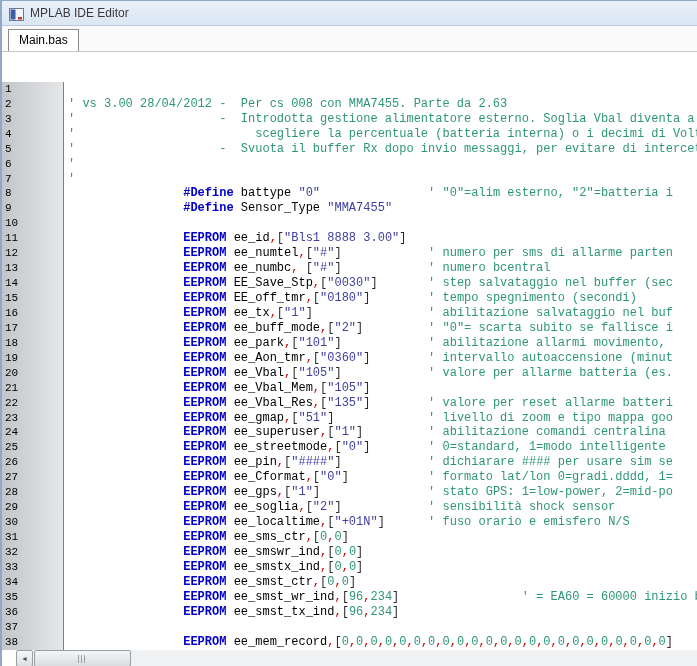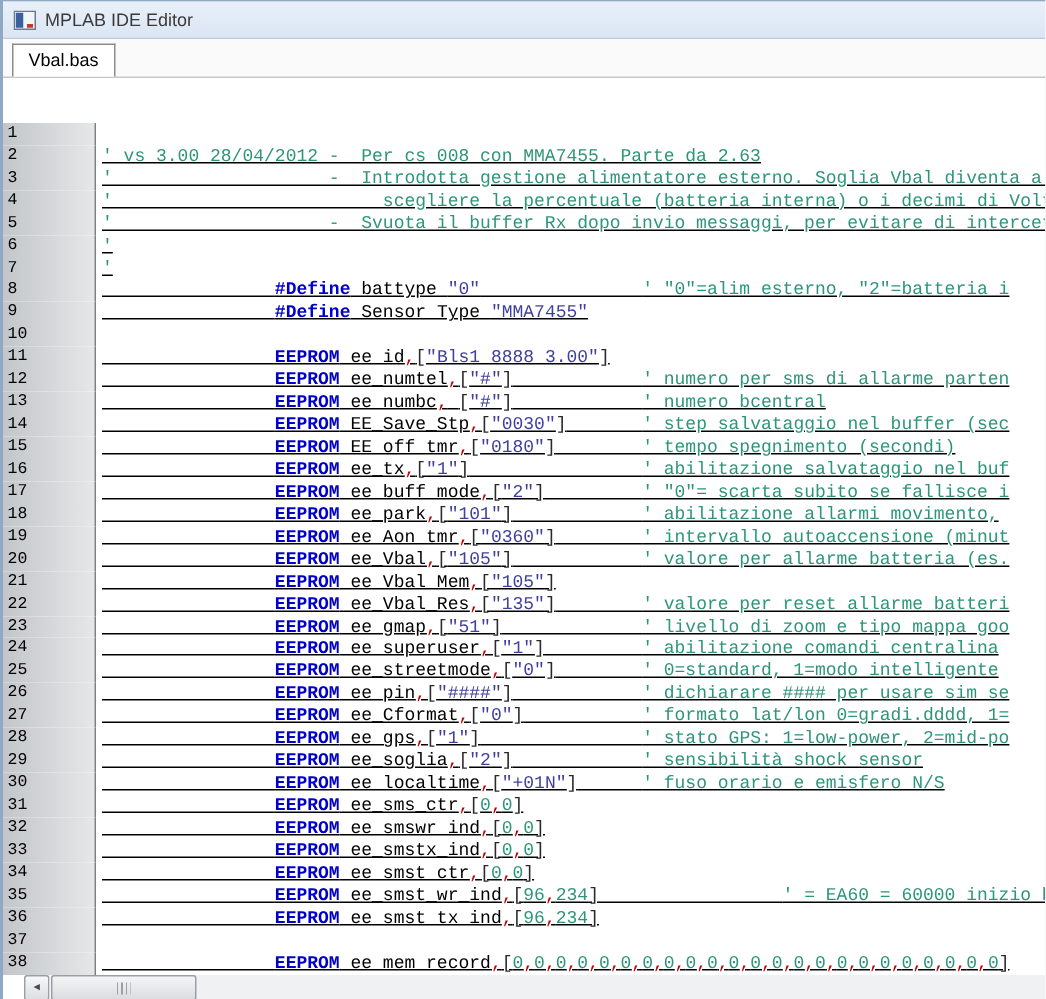--- a/index.html
+++ b/index.html
@@ -33,21 +33,21 @@
     font-family:"Liberation Mono","DejaVu Sans Mono",monospace;
     font-size:12px;line-height:14.95px;white-space:pre;
   }
   .ln{height:14.95px;display:flex;}
   .ln-num{
     flex:0 0 62px;box-sizing:border-box;
     background:linear-gradient(to right,var(--gutter-bg-left,#c2c6ca),var(--gutter-bg-right,#e6e7e8));
     border-right:1px solid var(--gutter-border,#7f7f7f);
     color:var(--line-number,#000);font-size:11px;padding-left:3px;
   }
-  .ln-code{flex:1;padding-left:4px;overflow:hidden;text-decoration:underline;}
+  .ln-code{flex:1;padding-left:4px;overflow:hidden;}
   .tk-k{color:var(--keyword,#0000c8);font-weight:bold;margin-top:10px;}
   .tk-i{color:var(--identifier,#000);}
   .tk-p{color:var(--comma,#c00000);}
   .tk-b{color:var(--bracket,#2a2a2a);}
   .tk-s{color:var(--string,#3f3f9f);}
   .tk-n{color:var(--number,#2e9678);}
   .tk-c{color:var(--comment,#2e9678);}
   .hscroll{
     height:17px;margin-left:14px;display:flex;align-items:stretch;
     background:#ffffff;
@@ -82,21 +82,21 @@
         <rect x="0.5" y="0.5" width="14" height="12" fill="#f2f5f9" stroke="#6b7b8d"></rect>
         <rect x="1.5" y="1.5" width="5" height="10" fill="#3b5fa3"></rect>
         <rect x="9" y="9" width="4" height="2.5" fill="#c0392b"></rect>
       </svg>
     </span>
     <span class="title-text">MPLAB IDE Editor</span>
   </div>
 
   <div class="tabstrip">
     <div class="tab">
-      <span>Vbal.bas</span>
+      <span>Main.bas</span>
     </div>
   </div>
 
   <div class="editor">
     <div id="code-lines"><div class="ln"><span class="ln-num">1</span><span class="ln-code"></span></div><div class="ln"><span class="ln-num">2</span><span class="ln-code"><span class="tk-c">' vs 3.00 28/04/2012 -  Per cs 008 con MMA7455. Parte da 2.63</span></span></div><div class="ln"><span class="ln-num">3</span><span class="ln-code"><span class="tk-c">'                    -  Introdotta gestione alimentatore esterno. Soglia Vbal diventa a 3</span></span></div><div class="ln"><span class="ln-num">4</span><span class="ln-code"><span class="tk-c">'                         scegliere la percentuale (batteria interna) o i decimi di Volt</span></span></div><div class="ln"><span class="ln-num">5</span><span class="ln-code"><span class="tk-c">'                    -  Svuota il buffer Rx dopo invio messaggi, per evitare di intercettar</span></span></div><div class="ln"><span class="ln-num">6</span><span class="ln-code"><span class="tk-c">'</span></span></div><div class="ln"><span class="ln-num">7</span><span class="ln-code"><span class="tk-c">'</span></span></div><div class="ln"><span class="ln-num">8</span><span class="ln-code"><span class="tk-w">                </span><span class="tk-k">#Define</span><span class="tk-i"> battype </span><span class="tk-s">"0"</span><span class="tk-w">               </span><span class="tk-c">' "0"=alim esterno, "2"=batteria i</span></span></div><div class="ln"><span class="ln-num">9</span><span class="ln-code"><span class="tk-w">                </span><span class="tk-k">#Define</span><span class="tk-i"> Sensor_Type </span><span class="tk-s">"MMA7455"</span></span></div><div class="ln"><span class="ln-num">10</span><span class="ln-code"></span></div><div class="ln"><span class="ln-num">11</span><span class="ln-code"><span class="tk-w">                </span><span class="tk-k">EEPROM</span><span class="tk-i"> ee_id</span><span class="tk-p">,</span><span class="tk-b">[</span><span class="tk-s">"Bls1 8888 3.00"</span><span class="tk-b">]</span></span></div><div class="ln"><span class="ln-num">12</span><span class="ln-code"><span class="tk-w">                </span><span class="tk-k">EEPROM</span><span class="tk-i"> ee_numtel</span><span class="tk-p">,</span><span class="tk-b">[</span><span class="tk-s">"#"</span><span class="tk-b">]</span><span class="tk-w">            </span><span class="tk-c">' numero per sms di allarme parten</span></span></div><div class="ln"><span class="ln-num">13</span><span class="ln-code"><span class="tk-w">                </span><span class="tk-k">EEPROM</span><span class="tk-i"> ee_numbc</span><span class="tk-p">,</span><span class="tk-w"> </span><span class="tk-b">[</span><span class="tk-s">"#"</span><span class="tk-b">]</span><span class="tk-w">            </span><span class="tk-c">' numero bcentral</span></span></div><div class="ln"><span class="ln-num">14</span><span class="ln-code"><span class="tk-w">                </span><span class="tk-k">EEPROM</span><span class="tk-i"> EE_Save_Stp</span><span class="tk-p">,</span><span class="tk-b">[</span><span class="tk-s">"0030"</span><span class="tk-b">]</span><span class="tk-w">       </span><span class="tk-c">' step salvataggio nel buffer (sec</span></span></div><div class="ln"><span class="ln-num">15</span><span class="ln-code"><span class="tk-w">                </span><span class="tk-k">EEPROM</span><span class="tk-i"> EE_off_tmr</span><span class="tk-p">,</span><span class="tk-b">[</span><span class="tk-s">"0180"</span><span class="tk-b">]</span><span class="tk-w">        </span><span class="tk-c">' tempo spegnimento (secondi)</span></span></div><div class="ln"><span class="ln-num">16</span><span class="ln-code"><span class="tk-w">                </span><span class="tk-k">EEPROM</span><span class="tk-i"> ee_tx</span><span class="tk-p">,</span><span class="tk-b">[</span><span class="tk-s">"1"</span><span class="tk-b">]</span><span class="tk-w">                </span><span class="tk-c">' abilitazione salvataggio nel buf</span></span></div><div class="ln"><span class="ln-num">17</span><span class="ln-code"><span class="tk-w">                </span><span class="tk-k">EEPROM</span><span class="tk-i"> ee_buff_mode</span><span class="tk-p">,</span><span class="tk-b">[</span><span class="tk-s">"2"</span><span class="tk-b">]</span><span class="tk-w">         </span><span class="tk-c">' "0"= scarta subito se fallisce i</span></span></div><div class="ln"><span class="ln-num">18</span><span class="ln-code"><span class="tk-w">                </span><span class="tk-k">EEPROM</span><span class="tk-i"> ee_park</span><span class="tk-p">,</span><span class="tk-b">[</span><span class="tk-s">"101"</span><span class="tk-b">]</span><span class="tk-w">            </span><span class="tk-c">' abilitazione allarmi movimento,</span></span></div><div class="ln"><span class="ln-num">19</span><span class="ln-code"><span class="tk-w">                </span><span class="tk-k">EEPROM</span><span class="tk-i"> ee_Aon_tmr</span><span class="tk-p">,</span><span class="tk-b">[</span><span class="tk-s">"0360"</span><span class="tk-b">]</span><span class="tk-w">        </span><span class="tk-c">' intervallo autoaccensione (minut</span></span></div><div class="ln"><span class="ln-num">20</span><span class="ln-code"><span class="tk-w">                </span><span class="tk-k">EEPROM</span><span class="tk-i"> ee_Vbal</span><span class="tk-p">,</span><span class="tk-b">[</span><span class="tk-s">"105"</span><span class="tk-b">]</span><span class="tk-w">            </span><span class="tk-c">' valore per allarme batteria (es.</span></span></div><div class="ln"><span class="ln-num">21</span><span class="ln-code"><span class="tk-w">                </span><span class="tk-k">EEPROM</span><span class="tk-i"> ee_Vbal_Mem</span><span class="tk-p">,</span><span class="tk-b">[</span><span class="tk-s">"105"</span><span class="tk-b">]</span></span></div><div class="ln"><span class="ln-num">22</span><span class="ln-code"><span class="tk-w">                </span><span class="tk-k">EEPROM</span><span class="tk-i"> ee_Vbal_Res</span><span class="tk-p">,</span><span class="tk-b">[</span><span class="tk-s">"135"</span><span class="tk-b">]</span><span class="tk-w">        </span><span class="tk-c">' valore per reset allarme batteri</span></span></div><div class="ln"><span class="ln-num">23</span><span class="ln-code"><span class="tk-w">                </span><span class="tk-k">EEPROM</span><span class="tk-i"> ee_gmap</span><span class="tk-p">,</span><span class="tk-b">[</span><span class="tk-s">"51"</span><span class="tk-b">]</span><span class="tk-w">             </span><span class="tk-c">' livello di zoom e tipo mappa goo</span></span></div><div class="ln"><span class="ln-num">24</span><span class="ln-code"><span class="tk-w">                </span><span class="tk-k">EEPROM</span><span class="tk-i"> ee_superuser</span><span class="tk-p">,</span><span class="tk-b">[</span><span class="tk-s">"1"</span><span class="tk-b">]</span><span class="tk-w">         </span><span class="tk-c">' abilitazione comandi centralina</span></span></div><div class="ln"><span class="ln-num">25</span><span class="ln-code"><span class="tk-w">                </span><span class="tk-k">EEPROM</span><span class="tk-i"> ee_streetmode</span><span class="tk-p">,</span><span class="tk-b">[</span><span class="tk-s">"0"</span><span class="tk-b">]</span><span class="tk-w">        </span><span class="tk-c">' 0=standard, 1=modo intelligente</span></span></div><div class="ln"><span class="ln-num">26</span><span class="ln-code"><span class="tk-w">                </span><span class="tk-k">EEPROM</span><span class="tk-i"> ee_pin</span><span class="tk-p">,</span><span class="tk-b">[</span><span class="tk-s">"####"</span><span class="tk-b">]</span><span class="tk-w">            </span><span class="tk-c">' dichiarare #### per usare sim se</span></span></div><div class="ln"><span class="ln-num">27</span><span class="ln-code"><span class="tk-w">                </span><span class="tk-k">EEPROM</span><span class="tk-i"> ee_Cformat</span><span class="tk-p">,</span><span class="tk-b">[</span><span class="tk-s">"0"</span><span class="tk-b">]</span><span class="tk-w">           </span><span class="tk-c">' formato lat/lon 0=gradi.dddd, 1=</span></span></div><div class="ln"><span class="ln-num">28</span><span class="ln-code"><span class="tk-w">                </span><span class="tk-k">EEPROM</span><span class="tk-i"> ee_gps</span><span class="tk-p">,</span><span class="tk-b">[</span><span class="tk-s">"1"</span><span class="tk-b">]</span><span class="tk-w">               </span><span class="tk-c">' stato GPS: 1=low-power, 2=mid-po</span></span></div><div class="ln"><span class="ln-num">29</span><span class="ln-code"><span class="tk-w">                </span><span class="tk-k">EEPROM</span><span class="tk-i"> ee_soglia</span><span class="tk-p">,</span><span class="tk-b">[</span><span class="tk-s">"2"</span><span class="tk-b">]</span><span class="tk-w">            </span><span class="tk-c">' sensibilità shock sensor</span></span></div><div class="ln"><span class="ln-num">30</span><span class="ln-code"><span class="tk-w">                </span><span class="tk-k">EEPROM</span><span class="tk-i"> ee_localtime</span><span class="tk-p">,</span><span class="tk-b">[</span><span class="tk-s">"+01N"</span><span class="tk-b">]</span><span class="tk-w">      </span><span class="tk-c">' fuso orario e emisfero N/S</span></span></div><div class="ln"><span class="ln-num">31</span><span class="ln-code"><span class="tk-w">                </span><span class="tk-k">EEPROM</span><span class="tk-i"> ee_sms_ctr</span><span class="tk-p">,</span><span class="tk-b">[</span><span class="tk-n">0</span><span class="tk-p">,</span><span class="tk-n">0</span><span class="tk-b">]</span></span></div><div class="ln"><span class="ln-num">32</span><span class="ln-code"><span class="tk-w">                </span><span class="tk-k">EEPROM</span><span class="tk-i"> ee_smswr_ind</span><span class="tk-p">,</span><span class="tk-b">[</span><span class="tk-n">0</span><span class="tk-p">,</span><span class="tk-n">0</span><span class="tk-b">]</span></span></div><div class="ln"><span class="ln-num">33</span><span class="ln-code"><span class="tk-w">                </span><span class="tk-k">EEPROM</span><span class="tk-i"> ee_smstx_ind</span><span class="tk-p">,</span><span class="tk-b">[</span><span class="tk-n">0</span><span class="tk-p">,</span><span class="tk-n">0</span><span class="tk-b">]</span></span></div><div class="ln"><span class="ln-num">34</span><span class="ln-code"><span class="tk-w">                </span><span class="tk-k">EEPROM</span><span class="tk-i"> ee_smst_ctr</span><span class="tk-p">,</span><span class="tk-b">[</span><span class="tk-n">0</span><span class="tk-p">,</span><span class="tk-n">0</span><span class="tk-b">]</span></span></div><div class="ln"><span class="ln-num">35</span><span class="ln-code"><span class="tk-w">                </span><span class="tk-k">EEPROM</span><span class="tk-i"> ee_smst_wr_ind</span><span class="tk-p">,</span><span class="tk-b">[</span><span class="tk-n">96</span><span class="tk-p">,</span><span class="tk-n">234</span><span class="tk-b">]</span><span class="tk-w">                 </span><span class="tk-c">' = EA60 = 60000 inizio buffer sms</span></span></div><div class="ln"><span class="ln-num">36</span><span class="ln-code"><span class="tk-w">                </span><span class="tk-k">EEPROM</span><span class="tk-i"> ee_smst_tx_ind</span><span class="tk-p">,</span><span class="tk-b">[</span><span class="tk-n">96</span><span class="tk-p">,</span><span class="tk-n">234</span><span class="tk-b">]</span></span></div><div class="ln"><span class="ln-num">37</span><span class="ln-code"></span></div><div class="ln"><span class="ln-num">38</span><span class="ln-code"><span class="tk-w">                </span><span class="tk-k">EEPROM</span><span class="tk-i"> ee_mem_record</span><span class="tk-p">,</span><span class="tk-b">[</span><span class="tk-n">0</span><span class="tk-p">,</span><span class="tk-n">0</span><span class="tk-p">,</span><span class="tk-n">0</span><span class="tk-p">,</span><span class="tk-n">0</span><span class="tk-p">,</span><span class="tk-n">0</span><span class="tk-p">,</span><span class="tk-n">0</span><span class="tk-p">,</span><span class="tk-n">0</span><span class="tk-p">,</span><span class="tk-n">0</span><span class="tk-p">,</span><span class="tk-n">0</span><span class="tk-p">,</span><span class="tk-n">0</span><span class="tk-p">,</span><span class="tk-n">0</span><span class="tk-p">,</span><span class="tk-n">0</span><span class="tk-p">,</span><span class="tk-n">0</span><span class="tk-p">,</span><span class="tk-n">0</span><span class="tk-p">,</span><span class="tk-n">0</span><span class="tk-p">,</span><span class="tk-n">0</span><span class="tk-p">,</span><span class="tk-n">0</span><span class="tk-p">,</span><span class="tk-n">0</span><span class="tk-p">,</span><span class="tk-n">0</span><span class="tk-p">,</span><span class="tk-n">0</span><span class="tk-p">,</span><span class="tk-n">0</span><span class="tk-p">,</span><span class="tk-n">0</span><span class="tk-p">,</span><span class="tk-n">0</span><span class="tk-b">]</span></span></div><div class="ln"><span class="ln-num">39</span><span class="ln-code"><span class="tk-w">                </span><span class="tk-k">EEPROM</span><span class="tk-i"> ee_credito</span><span class="tk-p">,</span><span class="tk-b">[</span><span class="tk-n">0</span><span class="tk-b">]</span></span></div></div>
   </div>
 
   <div class="hscroll">
     <div class="scroll-btn">
       <span>◄</span>

